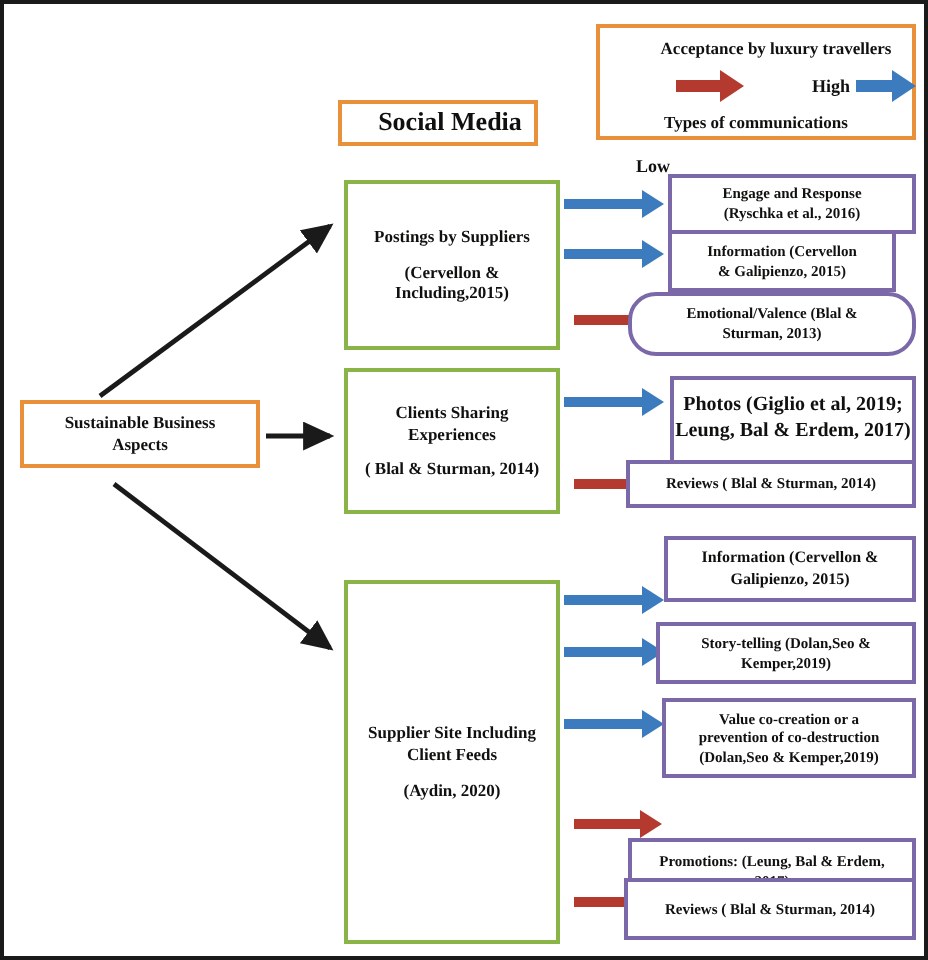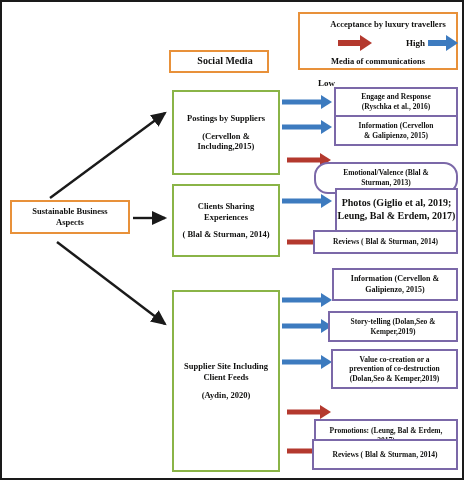--- a/index.html
+++ b/index.html
@@ -102,24 +102,24 @@
       <div class="shaft" style="width:24px;"></div>
       <div class="head"></div>
     </div>
 
     <div class="legend-lowhigh" style="left:106px; top:24px;">High</div>
     <div class="arrow legend-arrow blue" style="left:128px; top:29px; width:30px;">
       <div class="shaft" style="width:20px;"></div>
       <div class="head"></div>
     </div>
 
-    <div class="legend-sub" style="top:42px; font-size:8.5px;">Media of communications</div>
-  </div>
-
-  <div class="box orange-box" style="left:167px; top:48px; width:100px; height:23px; font-size:10px;padding-left:12px;">
+    <div class="legend-sub" style="top:42px; font-size:8.5px;">Types of communications</div>
+  </div>
+
+  <div class="box orange-box" style="left:167px; top:48px; width:100px; height:23px; font-size:13px;padding-left:12px;">
     <span class="line">Social Media</span>
   </div>
 
   <div class="box orange-box" style="left:8px; top:198px; width:120px; height:34px; font-size:8.5px;">
     <span class="line">Sustainable Business</span>
     <span class="line">Aspects</span>
   </div>
 
   <svg class="blackarrow" style="left:0; top:0;" width="464" height="480" viewBox="0 0 464 480">
     <defs>
@@ -192,26 +192,26 @@
   <div class="arrow red" style="left:285px; top:449px; width:44px;">
     <div class="shaft" style="width:33px;"></div>
       <div class="head"></div>
   </div>
 
   <div class="box purple-box" style="left:332px; top:85px; width:124px; height:30px; font-size:7.5px;">
     <span class="line">Engage and Response</span>
     <span class="line">(Ryschka et al., 2016)</span>
   </div>
 
-  <div class="box purple-box" style="left:332px; top:113px; width:124px; height:31px; font-size:7.5px;">
+  <div class="box purple-box" style="left:332px; top:113px; width:114px; height:31px; font-size:7.5px;">
     <span class="line">Information (Cervellon</span>
     <span class="line">&amp; Galipienzo, 2015)</span>
   </div>
 
-  <div class="box purple-box" style="left:312px; top:160px; width:144px; height:32px; font-size:7.5px;border-radius:14px;">
+  <div class="box purple-box" style="left:312px; top:144px; width:144px; height:32px; font-size:7.5px;border-radius:14px;">
     <span class="line">Emotional/Valence (Blal &amp;</span>
     <span class="line">Sturman, 2013)</span>
   </div>
 
   <div class="box purple-box" style="left:333px; top:186px; width:123px; height:44px; font-size:10px;">
     <span class="line">Photos (Giglio et al, 2019;</span>
     <span class="line">Leung, Bal &amp; Erdem, 2017)</span>
   </div>
 
   <div class="box purple-box" style="left:311px; top:228px; width:145px; height:24px; font-size:7.5px;">

